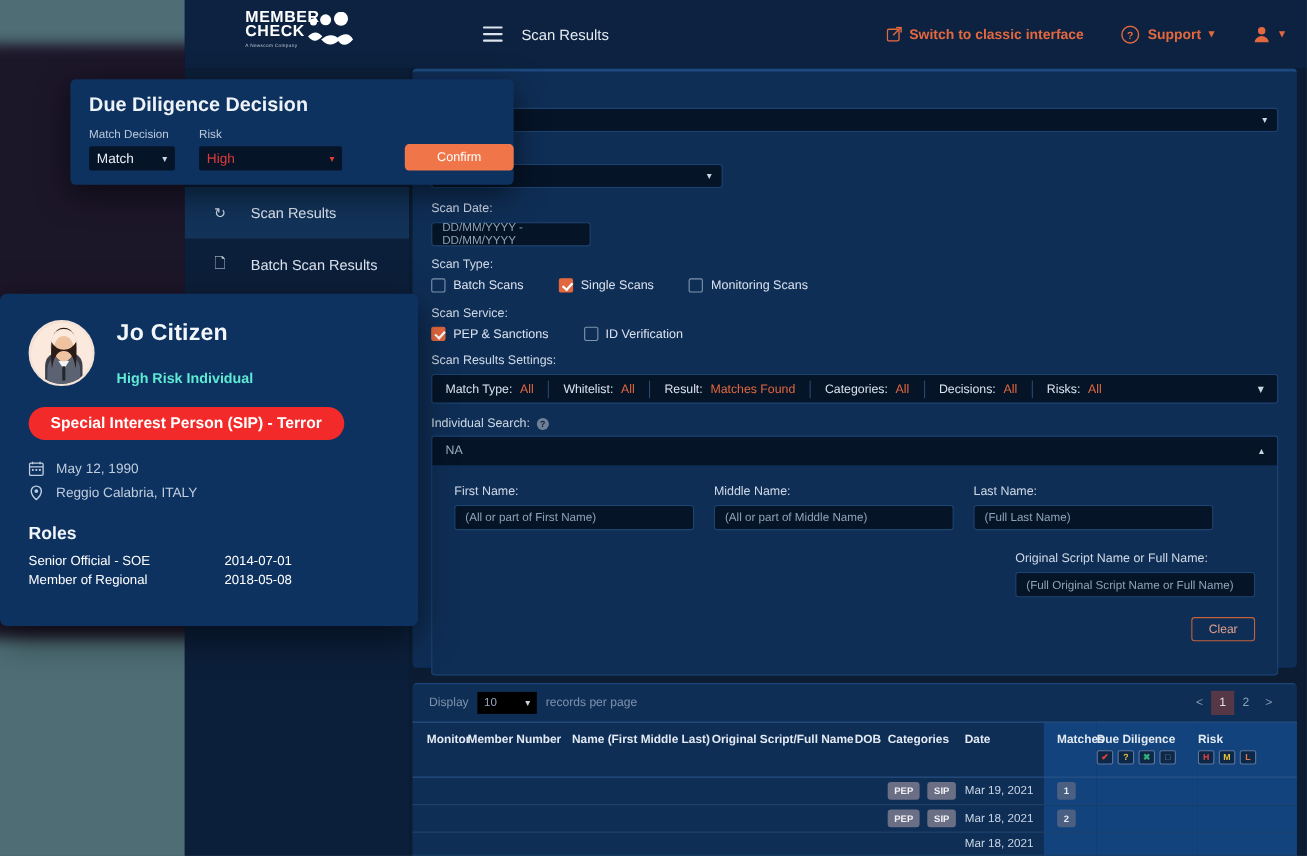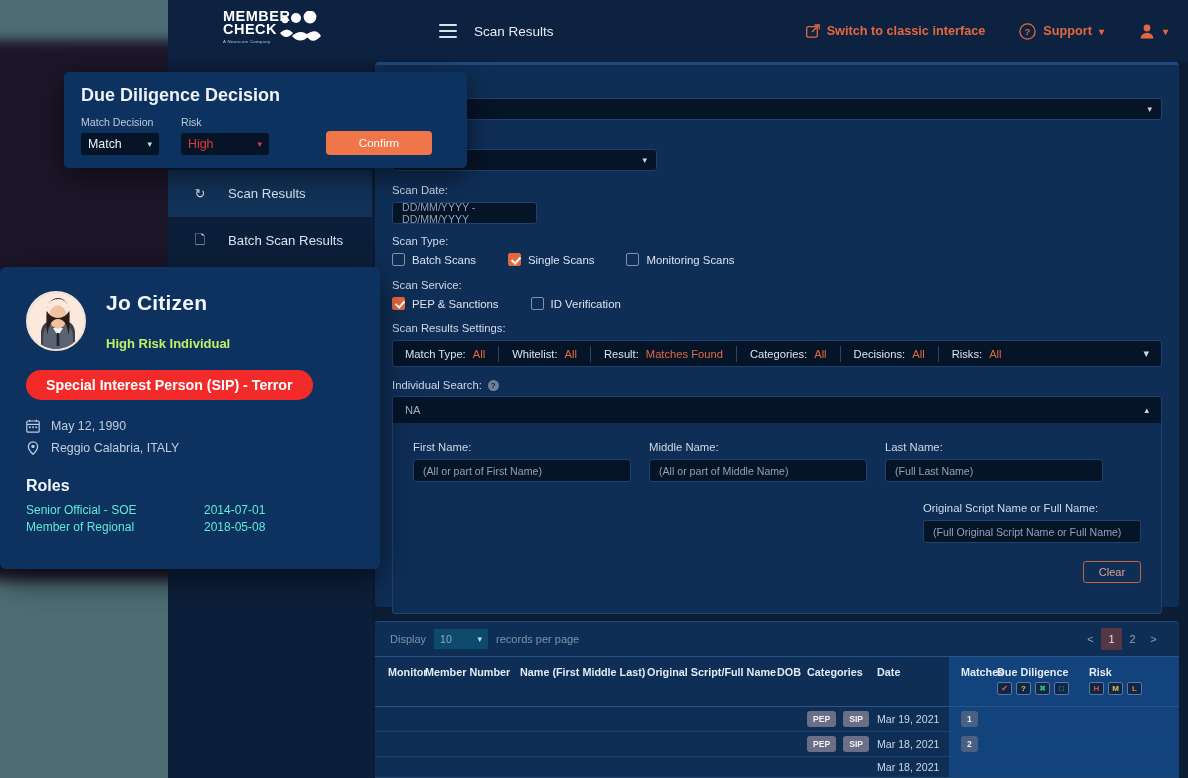--- a/index.html
+++ b/index.html
@@ -136,21 +136,21 @@
     position:absolute; left:221px; top:561px; width:227px; height:31px;
     background:#1668c9; border:1px solid #3f8ae0; border-radius:3px; color:#fff;
     display:flex; align-items:center; justify-content:center; font-size:11.5px;
   }
 
   
   .card-results { left:3px; top:559px; width:804px; height:220px; border-top:1px solid #1c4a80;}
   .res-top { display:flex; align-items:center; height:34px; padding:0 15px; }
   .disp { color:#7e93ab; font-size:11px; display:flex; align-items:center; gap:8px; }
   .disp-sel {
-    background:#0c4a6e; border:none; width:54px; height:20px; color:#96a9c0; font-size:10.5px;
+    background:#000000; border:none; width:54px; height:20px; color:#96a9c0; font-size:10.5px;
     display:flex; align-items:center; justify-content:space-between; padding:0 6px;
   }
   .pager { margin-left:auto; display:flex; align-items:center; gap:0; }
   .pg { width:21px; height:22px; display:flex; align-items:center; justify-content:center; color:#8ba0b8; font-size:11px; cursor:pointer;}
   .pg.cur { background:#553746; color:#e6dfe2; }
 
   table.results { width:100%; border-collapse:collapse; table-layout:fixed; }
   table.results th {
     font-size:10.8px; color:#e3eaf3; font-weight:bold; text-align:left;
     padding:9px 0 11px 0; border-top:1px solid #2a5589; border-bottom:1px solid #2a5589;
@@ -190,48 +190,48 @@
     padding:13px 0 0 17px; z-index:40;
   }
   .dd-title { color:#eef3f9; font-size:18px; font-weight:bold; margin-bottom:10px; }
   .dd-row { display:flex; align-items:flex-end; gap:22px; }
   .dd-lbl { color:#bcc9da; font-size:10.6px; margin-bottom:5px; display:block; }
   .dd-sel {
     background:#061428; border:none; border-radius:2px; height:22px; width:78px;
     display:flex; align-items:center; justify-content:space-between; padding:0 7px;
     color:#e9eff6; font-size:12.4px; cursor:pointer;
   }
-  .dd-sel.risk { width:88px; color:#e03a3a; }
+  .dd-sel.risk { width:130px; color:#e03a3a; }
   .dd-confirm {
     background:#f0764a; color:#fff; border:none; border-radius:4px;
     width:106px; height:24px; font-size:11.5px; cursor:pointer; margin-left:35px;
   }
 
   
   .profile {
     position:absolute; left:0px; top:267px; width:380px; height:302px;
     background:#0e3260; border-radius:6px; box-shadow:0 10px 34px rgba(0,0,0,.55);
     z-index:45; padding:24px 0 0 26px;
   }
   .p-head { display:flex; align-items:center; gap:20px; }
   .avatar {
     width:60px; height:60px; border-radius:50%; background:#f6ddd0; position:relative; overflow:hidden;
     border:2px solid #f3e2d8; flex:none;
   }
   .p-name { color:#f2f6fb; font-size:21px; font-weight:bold; letter-spacing:.2px; }
-  .p-risk { color:#bef264; font-size:13px; font-weight:bold; margin-top:21px; }
+  .p-risk { color:#5eead4; font-size:13px; font-weight:bold; margin-top:21px; }
   .p-sip {
     margin-top:19px; background:#f32a2a; color:#fff; border-radius:20px;
     display:inline-flex; align-items:center; height:30px; padding:0 20px;
     font-size:14.2px; font-weight:bold;
   }
   .p-meta { margin-top:19px; display:flex; flex-direction:column; gap:8px; }
   .p-meta div { display:flex; align-items:flex-start; gap:11px; color:#bfcddd; font-size:12.4px; }
   .p-roles-t { color:#f2f6fb; font-size:16px; font-weight:bold; margin-top:22px; }
-  .p-roles { margin-top:8px; font-size:12px; color:#5eead4; }
+  .p-roles { margin-top:8px; font-size:12px; color:#ffffff; }
   .p-role-row { display:flex; margin-bottom:3px; }
   .p-role-n { width:178px; }
   svg { display:block; }
 </style>
 </head>
 <body>
 
 <div id="root">
 
   <div class="bg-teal"></div>

